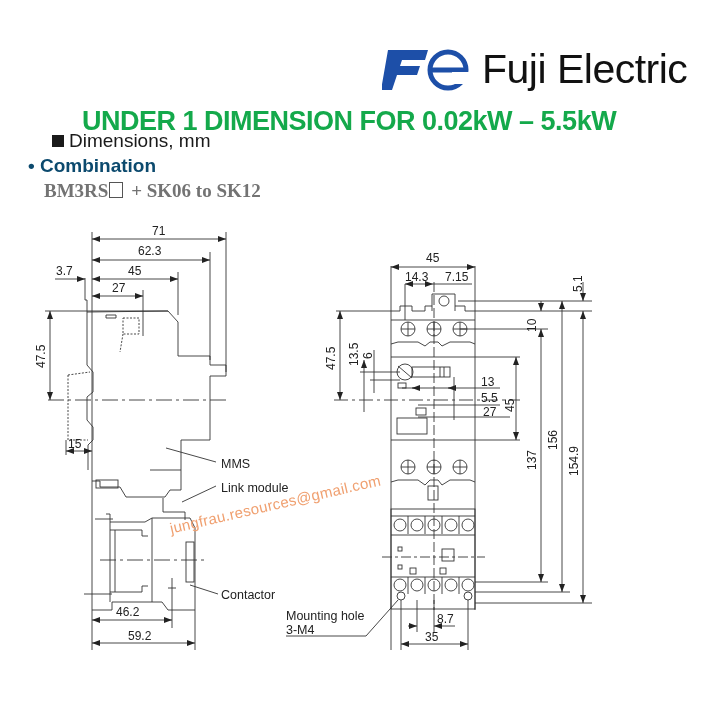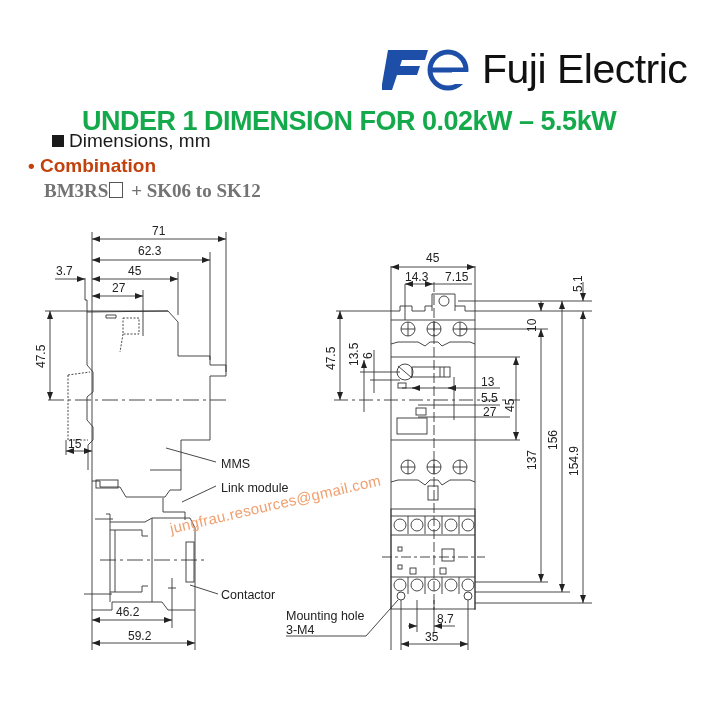--- a/index.html
+++ b/index.html
@@ -2,21 +2,21 @@
 <html><head>
 <meta charset="utf-8">
 <style>
   html, body { margin:0; padding:0; background:#fff; }
   body { width:706px; height:706px; position:relative; overflow:hidden; font-family:"Liberation Sans", sans-serif; }
   .logo { position:absolute; left:382px; top:44px; height:50px; display:flex; align-items:center; }
   .brand { font-family:"Liberation Sans", sans-serif; font-size:41px; color:#111; margin-left:8px; letter-spacing:-0.5px; }
   .headline { position:absolute; left:82px; top:106px; font-family:"Liberation Sans", sans-serif; font-weight:bold; font-size:27px; color:#14a94b; letter-spacing:-0.5px; white-space:nowrap; }
   .sec-title { position:absolute; left:28px; top:130px; font-size:19px; font-weight:normal; color:#1a1a1a;margin-left:24px; }
   .sec-title .sq { display:inline-block; width:12px; height:12px; background:#1a1a1a; margin-right:5px; }
-  .sub1 { position:absolute; left:28px; top:155px; font-size:19px; font-weight:bold; color:#c2410c; }
+  .sub1 { position:absolute; left:28px; top:155px; font-size:19px; font-weight:bold; color:#0c4a6e; }
   .sub2 { position:absolute; left:44px; top:180px; font-size:19px; font-weight:bold; color:#737373;font-family:Liberation Serif, serif; }
   .sub2 .box { display:inline-block; width:12px; height:14px; border:1px solid #555; vertical-align:-1px; margin:0 3px 0 1px; }
   svg.drawing { position:absolute; left:0; top:0; }
   .dim { font-family:"Liberation Sans", sans-serif; font-size:12px; fill:#222; }
   .lbl { font-family:"Liberation Sans", sans-serif; font-size:12.5px; fill:#222; }
   .wm { position:absolute; left:168px; top:520px; transform:rotate(-13deg); transform-origin:left top; font-family:"Liberation Sans", sans-serif; font-size:15px; color:#f0a070; white-space:nowrap; letter-spacing:0.3px; }
 </style>
 </head>
 <body>
 

